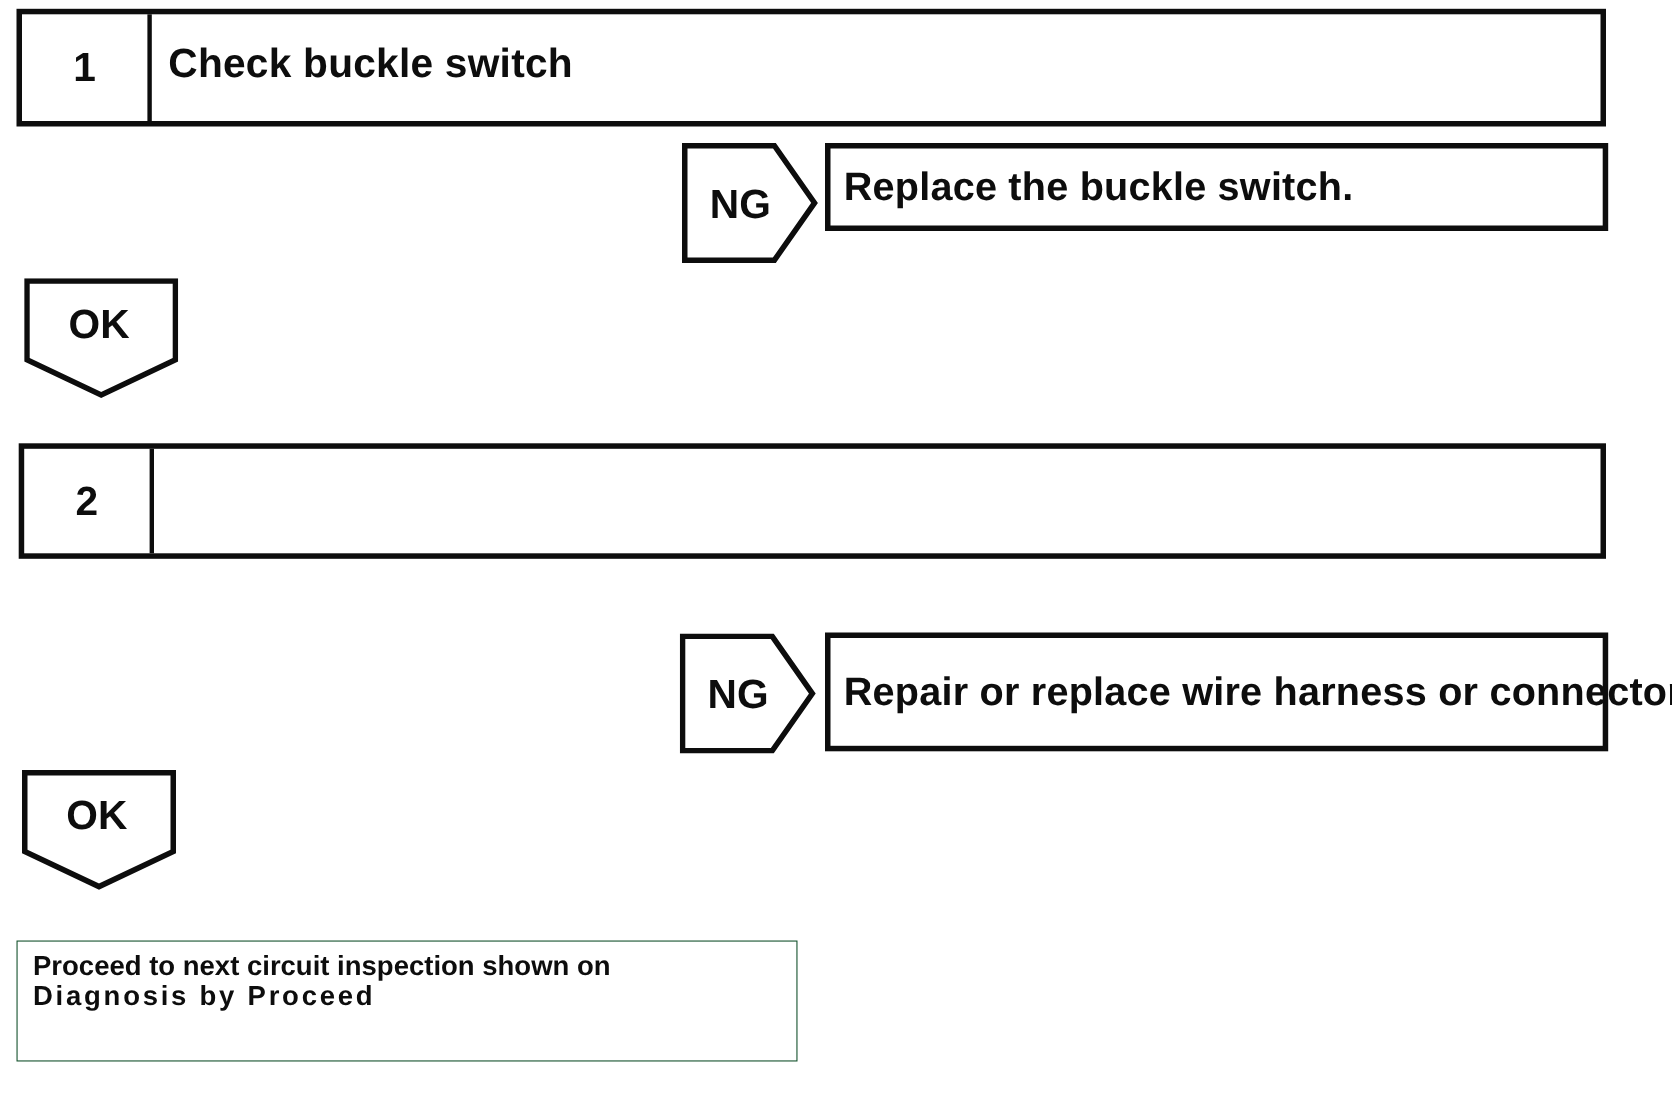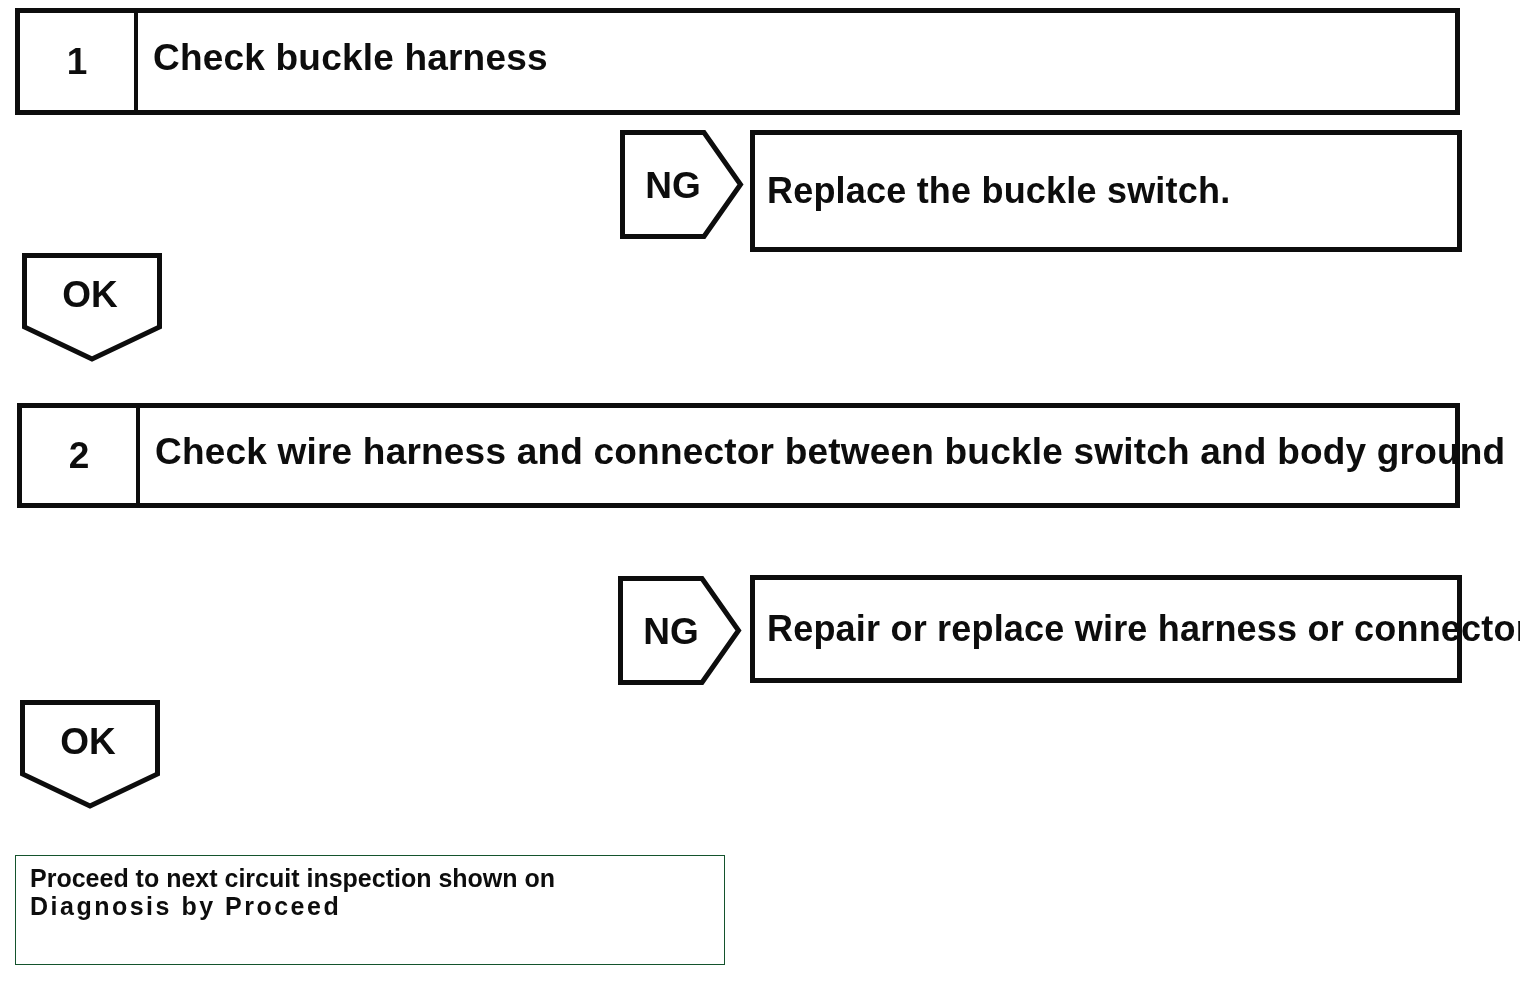--- a/index.html
+++ b/index.html
@@ -82,40 +82,39 @@
   }
   .final-line2 { letter-spacing: 2.5px; }
 </style>
 </head>
 <body>
 
 <div class="page">
 
   <div class="step-box" style="left:15px; top:8px; width:1445px; height:107px;">
     <div class="step-num">1</div>
-    <div class="step-title">Check buckle harness</div>
+    <div class="step-title">Check buckle switch</div>
   </div>
 
   <svg class="connector" style="left:620px; top:130px;" width="124" height="109" viewBox="0 0 124 109">
     <polygon points="2.5,2.5 84,2.5 120.5,54.5 84,106.5 2.5,106.5"></polygon>
     <text x="53" y="68">NG</text>
   </svg>
 
-  <div class="action-box" style="left:750px; top:130px; width:712px; height:122px;align-items:center;">
+  <div class="action-box" style="left:750px; top:130px; width:712px; height:80px;align-items:center;">
     <span>Replace the buckle switch.</span>
   </div>
 
   <svg class="connector" style="left:22px; top:253px;" width="140" height="109" viewBox="0 0 140 109">
     <polygon points="2.5,2.5 137.5,2.5 137.5,74 70,106 2.5,74"></polygon>
     <text x="68" y="54">OK</text>
   </svg>
 
   <div class="step-box" style="left:17px; top:403px; width:1443px; height:105px;">
     <div class="step-num">2</div>
-    <div class="step-title">Check wire harness and connector between buckle switch and body ground</div>
   </div>
 
   <svg class="connector" style="left:618px; top:576px;" width="124" height="109" viewBox="0 0 124 109">
     <polygon points="2.5,2.5 84,2.5 120.5,54.5 84,106.5 2.5,106.5"></polygon>
     <text x="53" y="68">NG</text>
   </svg>
 
   <div class="action-box" style="left:750px; top:575px; width:712px; height:108px;">
     <span>Repair or replace wire harness or connector.</span>
   </div>

